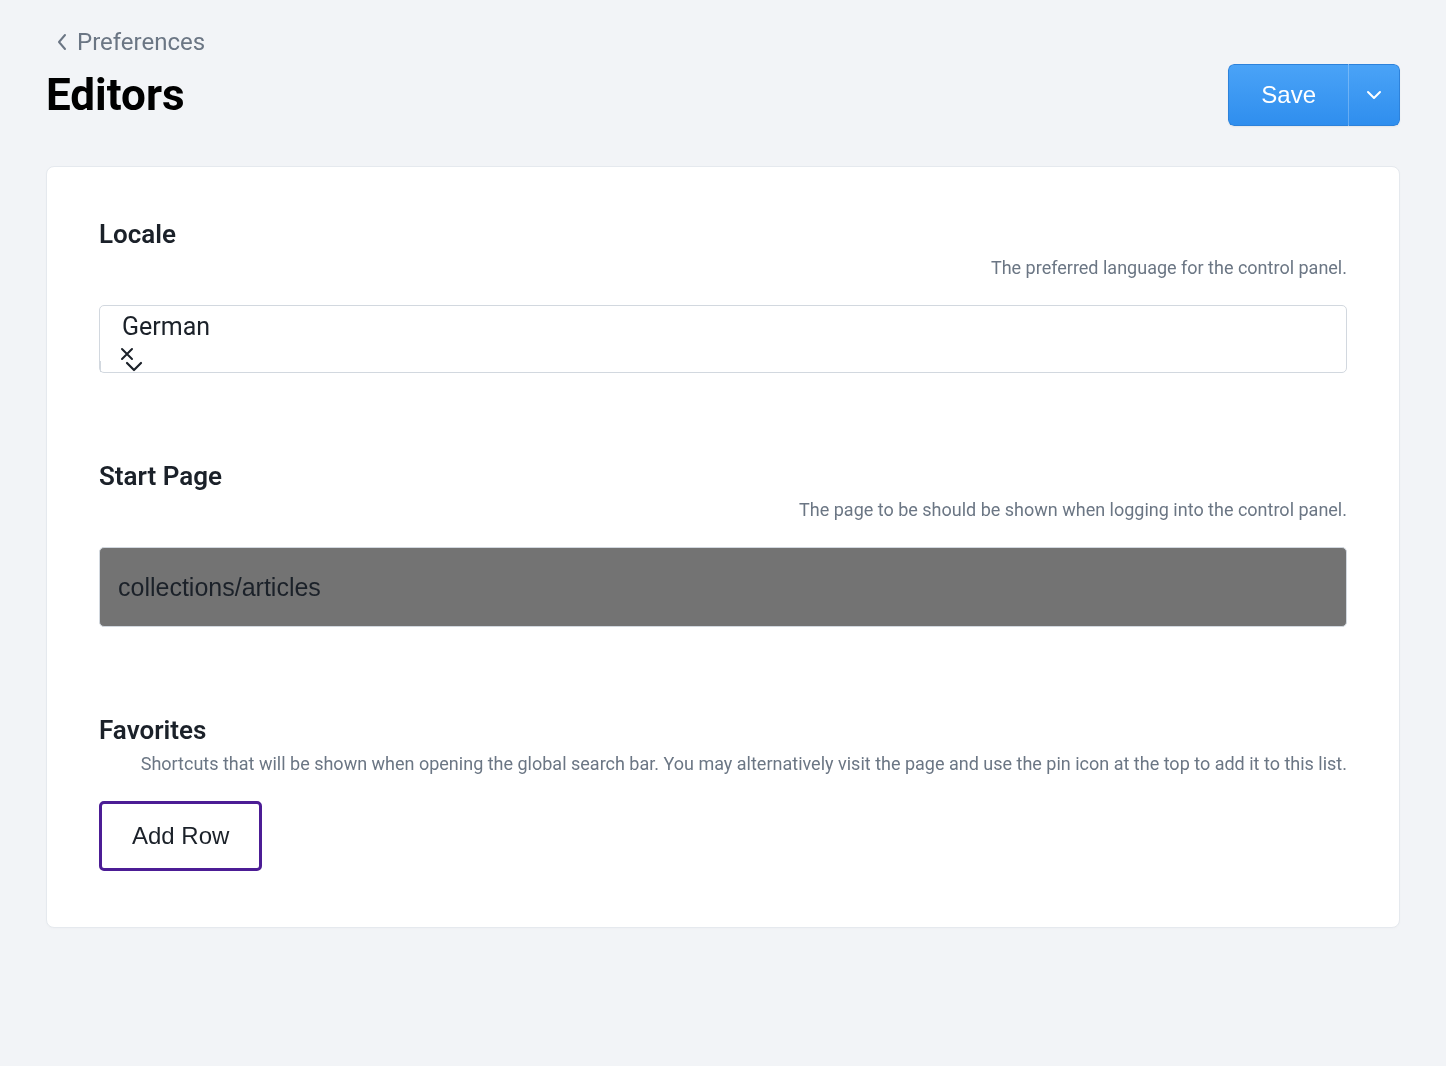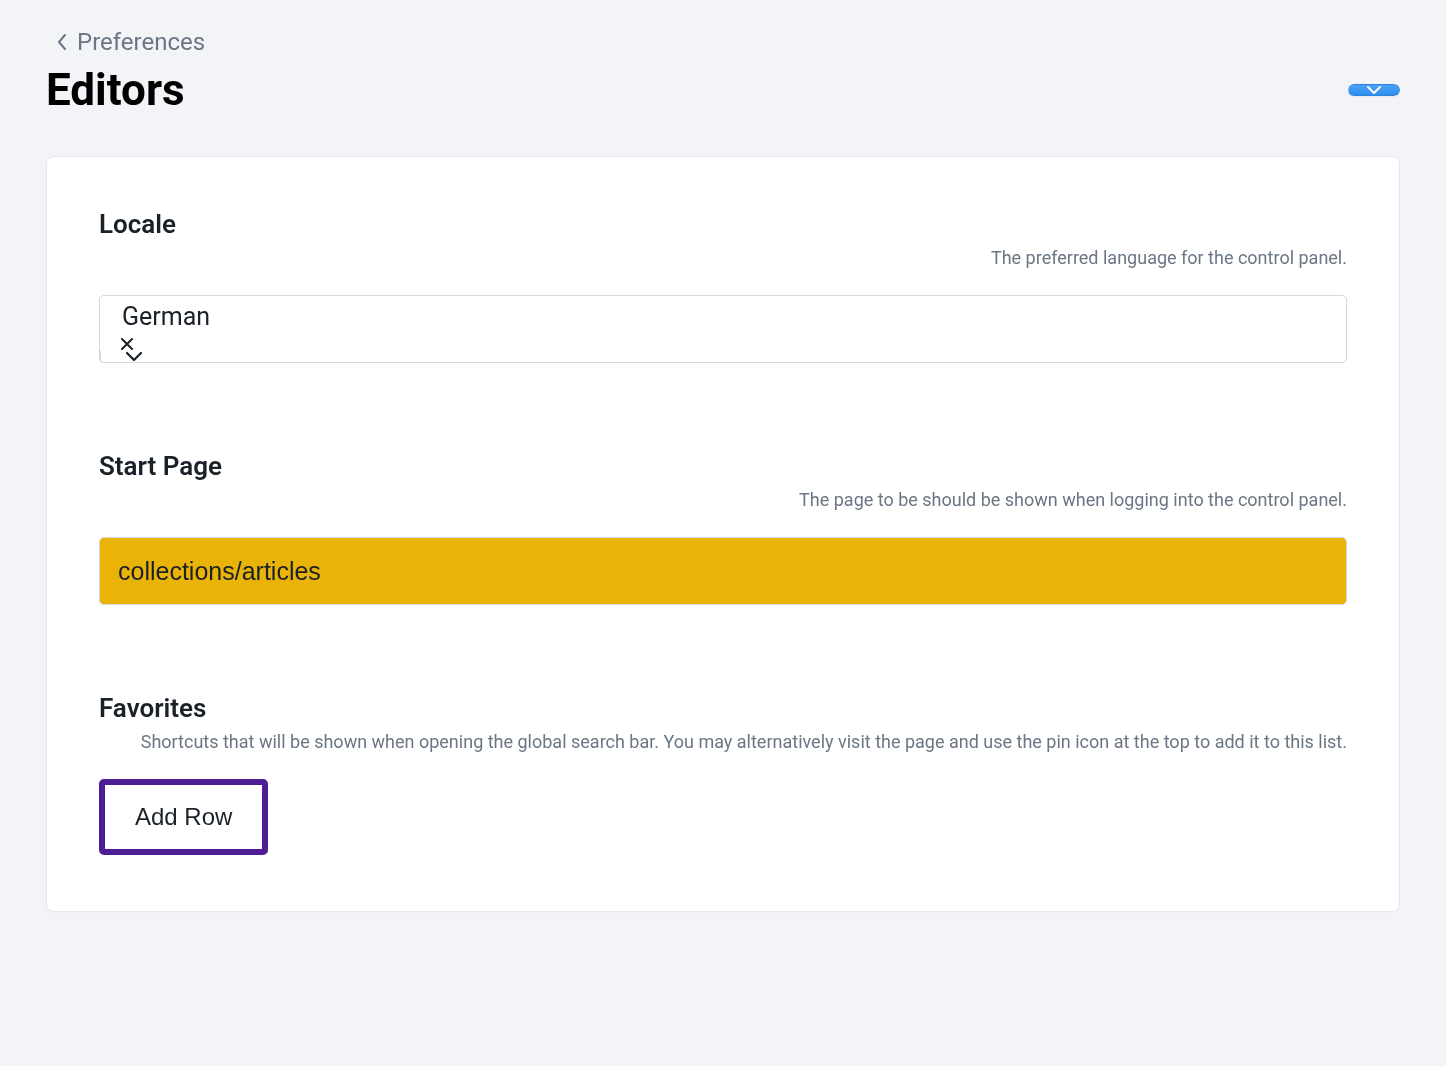--- a/index.html
+++ b/index.html
@@ -122,32 +122,32 @@
     width: 66px;
     border-left: 1px solid #d2d8df;
     display: flex;
     align-items: center;
     justify-content: center;
     cursor: pointer;
     color: #1b2129;
   }
   .text-input {
     width: 100%;
-    height: 68px;
+    height: 80px;
     border: 1px solid #d2d8df;
     border-radius: 5px;
-    background: #eab308;
+    background: #737373;
     font-size: 25px;
     color: #1b2129;
     padding: 0 18px;
     outline: none;
   }
   .add-row-btn {
     background: #fff;
-    border: 6px solid #4c1d95;
+    border: 3px solid #4c1d95;
     border-radius: 5px;
     font-size: 24px;
     color: #1b2129;
     padding: 18px 30px;
     cursor: pointer;
   }
   svg { display: block; }
 </style>
 </head>
 <body>
@@ -160,20 +160,21 @@
         <path d="M9 2 L3 9 L9 16" stroke="#6b7684" stroke-width="2" stroke-linecap="round" stroke-linejoin="round"></path>
       </svg>
     </span>
     <span>Preferences</span>
   </div>
 
   <div class="header-row">
     <h1 class="page-title">Editors</h1>
 
     <div class="save-group">
+      <button class="save-btn">Save</button>
       <div class="save-drop">
         <span>
           <svg width="16" height="10" viewBox="0 0 16 10" fill="none">
             <path d="M2 2 L8 8 L14 2" stroke="#ffffff" stroke-width="2" stroke-linecap="round" stroke-linejoin="round"></path>
           </svg>
         </span>
       </div>
     </div>
   </div>
 

